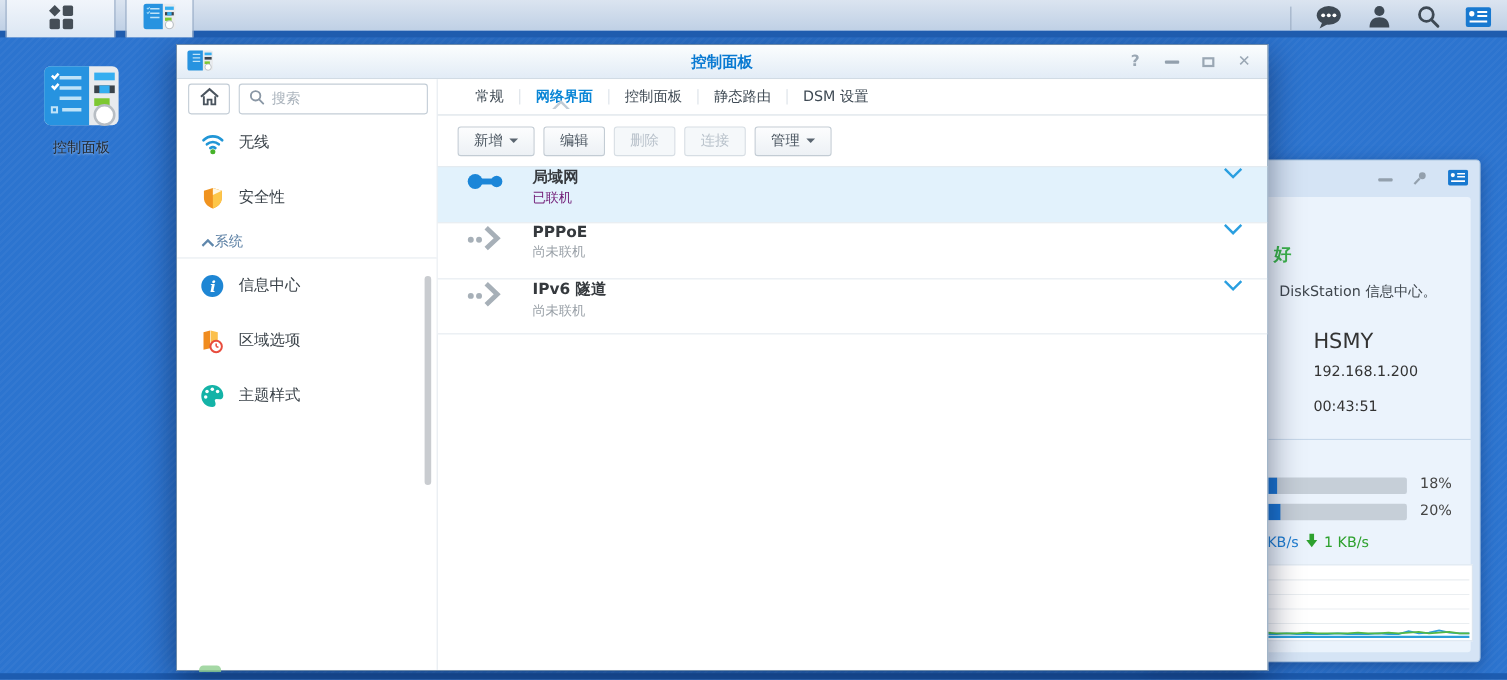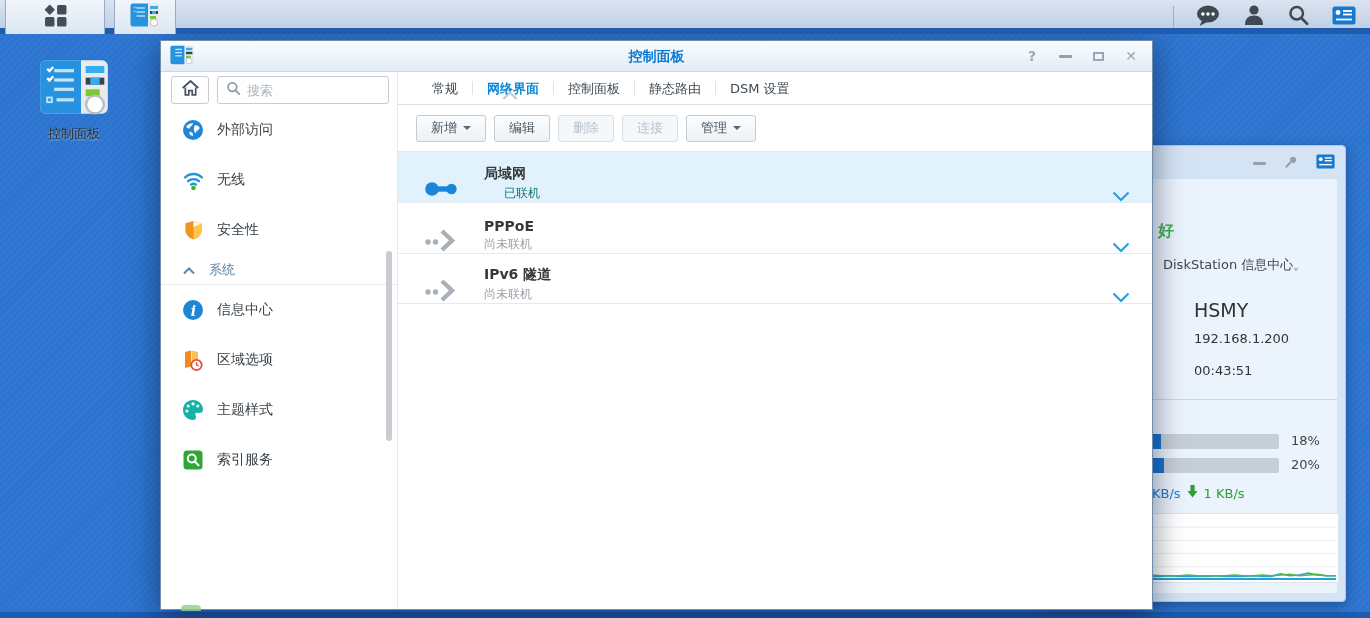--- a/index.html
+++ b/index.html
@@ -62,49 +62,49 @@
     display:flex; align-items:center; justify-content:center; background:#fff; }
   .search-box { position:absolute; left:56px; top:4px; width:172px; height:28px; border:1px solid #c3cdd6; border-radius:3px;
     display:flex; align-items:center; padding-left:8px; gap:6px; background:#fff; }
   .search-box input { border:none; outline:none; width:120px; font-size:13px; color:#1d4ed8;
     font-family:"DejaVu Sans","Liberation Sans",sans-serif; }
   .search-box input::placeholder { color:#aab3bc; }
   .side-item { height:50px; display:flex; align-items:center; padding-left:20px; cursor:default; }
   .side-item.selected { background:#d8edfb; }
   .side-icon { width:24px; display:flex; justify-content:center; }
   .side-label { margin-left:12px; font-size:14px; color:#3a4249; }
-  .side-section { height:30px; display:flex; align-items:center; padding-left:22px; gap:14px;
+  .side-section { height:30px; display:flex; align-items:center; padding-left:22px; 
     border-bottom:1px solid #e6ebf0; }
   .side-section-label { font-size:13px; color:#5d81a5; }
   .side-scrollbar { position:absolute; right:5px; top:179px; width:6px; height:190px; background:#c9ccd0; border-radius:3px; }
   .partial-icon { position:absolute; left:20px; top:533px; width:20px; height:6px; background:#8fce8f; border-radius:4px 4px 0 0; opacity:.8; }
 
   
   .content { position:relative; flex:1; background:#fff; }
   .tabs-row { position:relative; height:33px; display:flex; align-items:center; padding-left:20px; border-bottom:1px solid #d8dfe6; }
   .tab { padding:0 14px; height:33px; line-height:33px; font-size:13px; color:#3f4a54; }
   .tab.active { color:#0a86d6; font-weight:bold; }
   .tab-sep { width:1px; height:14px; background:#dbe2e8; }
   .tab-notch-outer { position:absolute; left:104px; top:19px; width:0; height:0;
     border-left:8px solid transparent; border-right:8px solid transparent; border-bottom:8px solid #c0cbd5; }
   .tab-notch-inner { position:absolute; left:106px; top:22px; width:0; height:0;
     border-left:6px solid transparent; border-right:6px solid transparent; border-bottom:6px solid #ffffff; }
   .toolbar { height:46px; display:flex; align-items:center; gap:8px; padding-left:18px; }
   .btn { display:inline-flex; align-items:center; justify-content:center; gap:6px; height:27px; padding:0 14px;
     font-size:13px; color:#4a5560; background:linear-gradient(#fcfdfe,#edf1f5); border:1px solid #c3ccd4; border-radius:3px; }
   .btn.disabled { color:#b9c2cb; border-color:#d7dee4; background:#f5f8fa; }
   .caret-down { width:0; height:0; border-left:4px solid transparent; border-right:4px solid transparent; border-top:4px solid #5a6570; }
-  .iface-row { height:51px; display:flex; align-items:flex-end; padding:0 22px 0 26px; border-top:1px solid #e4eaef; background:#fff; }
+  .iface-row { height:51px; display:flex; align-items:flex-start; padding:0 22px 0 26px; border-top:1px solid #e4eaef; background:#fff; }
   .iface-row.last-border { border-bottom:1px solid #e4eaef; }
   .iface-row.selected { background:#e2f2fc; }
   .iface-icon { width:40px; display:flex; justify-content:flex-start; }
   .iface-text { margin-left:20px; display:flex; flex-direction:column; gap:2px; }
   .iface-name { font-size:14px; font-weight:bold; color:#35393d; }
   .iface-status { font-size:12px; color:#9aa1a8; }
-  .iface-status.connected { color:#0f766e;margin-left:20px; }
+  .iface-status.connected { color:#701a75; }
   .iface-chevron { margin-left:auto; display:flex; }
 </style>
 </head>
 <body>
 
 <div class="desktop-bottom-edge"></div>
 
 <div class="taskbar">
   <div class="tb-btn menu">
     <span>
@@ -297,31 +297,20 @@
           <span>
             <svg width="15" height="15" viewBox="0 0 16 16">
               <circle cx="6.8" cy="6.5" r="4.6" stroke="#8a97a5" stroke-width="1.8" fill="none"></circle>
               <line x1="10.2" y1="10" x2="14.2" y2="14" stroke="#8a97a5" stroke-width="1.8" stroke-linecap="round"></line>
             </svg>
           </span>
           <input type="text" placeholder="搜索" style="">
         </div>
       </div>
 
-      <div class="side-item">
-        <span class="side-icon">
-          <svg width="22" height="22" viewBox="0 0 22 22">
-            <circle cx="11" cy="11" r="10" fill="#1e86d4"></circle>
-            <path fill="#fff" opacity=".95" d="M4 8 C6 4.8 9 3.8 11.3 4.6 C10.4 6.8 8.2 7.6 7.2 9.8 C6 9.2 4.8 9 4 8 Z"></path>
-            <path fill="#fff" opacity=".95" d="M12.6 6.6 C14.8 5.8 16.8 7 17.8 9 C16.6 11.2 14.4 12 13.4 14.2 C11.4 12.4 11.6 8.8 12.6 6.6 Z"></path>
-            <path fill="#fff" opacity=".95" d="M7.6 12.8 C9.8 12.8 11.8 14.8 10.8 17 C8.6 17 6.6 15 7.6 12.8 Z"></path>
-          </svg>
-        </span>
-        <span class="side-label">外部访问</span>
-      </div>
 
 
 
       <div class="side-item">
         <span class="side-icon">
           <svg width="23" height="22" viewBox="0 0 22 22">
             <path d="M2.5 8.5 A12 12 0 0 1 19.5 8.5" stroke="#2196d6" stroke-width="2.4" fill="none" stroke-linecap="round"></path>
             <path d="M5.6 12.2 A8 8 0 0 1 16.4 12.2" stroke="#2196d6" stroke-width="2.4" fill="none" stroke-linecap="round"></path>
             <path d="M8.7 15.6 A4 4 0 0 1 13.3 15.6" stroke="#2196d6" stroke-width="2.4" fill="none" stroke-linecap="round"></path>
             <circle cx="11" cy="19" r="2.3" fill="#46b229"></circle>
@@ -379,30 +368,20 @@
             <path d="M11 1 C16.5 1 21 5.2 21 10.5 C21 13 19.5 14 17.5 14 L14.8 13.8 C13.5 13.8 13 14.8 13.4 15.8 C13.8 16.8 14 17.4 14 18.2 C14 19.8 12.8 21 11 21 C5.5 21 1 16.8 1 11 C1 5.2 5.5 1 11 1 Z" fill="#14b3a7"></path>
             <circle cx="6.2" cy="7" r="1.6" fill="#fff"></circle>
             <circle cx="11" cy="4.8" r="1.6" fill="#fff"></circle>
             <circle cx="15.8" cy="7" r="1.6" fill="#fff"></circle>
             <circle cx="5" cy="12" r="1.6" fill="#fff"></circle>
           </svg>
         </span>
         <span class="side-label">主题样式</span>
       </div>
 
-      <div class="side-item">
-        <span class="side-icon">
-          <svg width="22" height="22" viewBox="0 0 22 22">
-            <rect x="1.5" y="1.5" width="19" height="19" rx="3.5" fill="#2fa636"></rect>
-            <circle cx="9.8" cy="9.5" r="4" stroke="#fff" stroke-width="2" fill="none"></circle>
-            <line x1="12.8" y1="12.5" x2="16.5" y2="16.2" stroke="#fff" stroke-width="2.2" stroke-linecap="round"></line>
-          </svg>
-        </span>
-        <span class="side-label">索引服务</span>
-      </div>
 
       <div class="partial-icon"></div>
       <div class="side-scrollbar"></div>
     </div>
 
     <div class="content">
       <div class="tabs-row">
         <div class="tab">常规</div>
         <div class="tab-sep"></div>
         <div class="tab active">网络界面</div>

